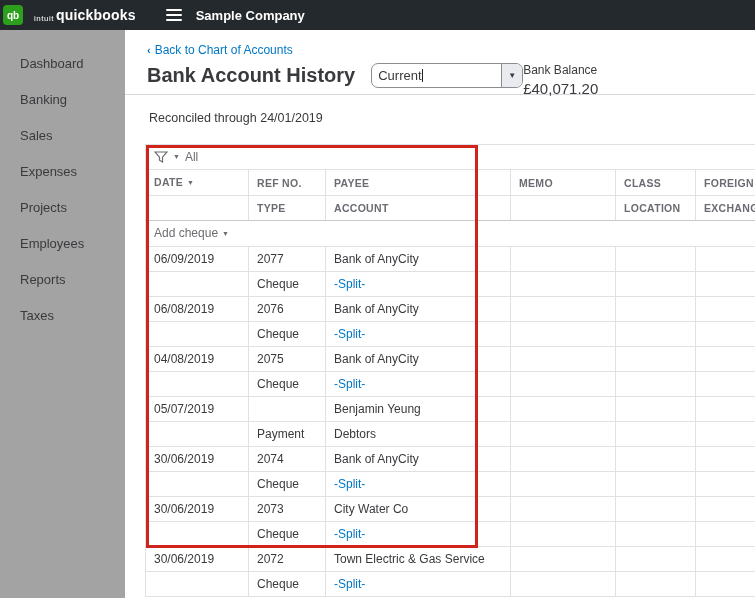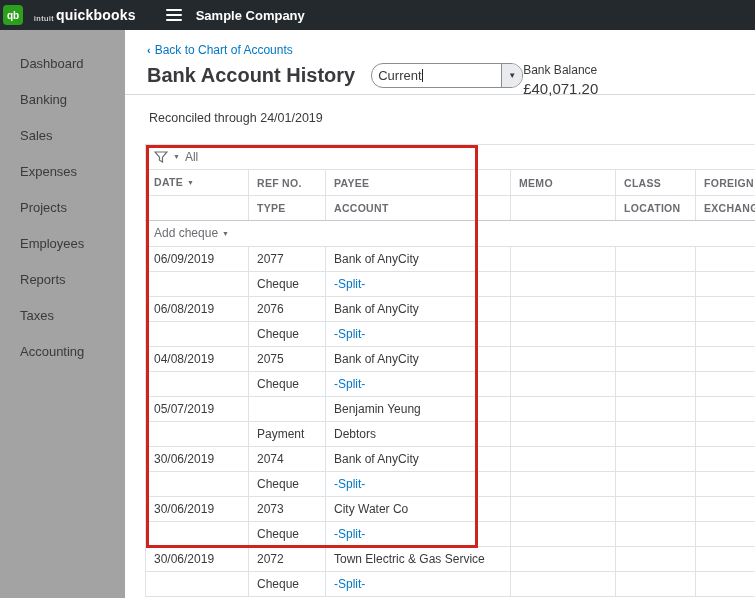--- a/index.html
+++ b/index.html
@@ -25,21 +25,21 @@
   .side-item { height:36px; line-height:36px; padding-left:20px; font-size:13px; color:#393a3d; cursor:pointer; }
   .content { flex:1; position:relative; overflow:hidden; }
 
   
   .content-top { height:65px; border-bottom:1px solid #d6d8db; padding:10px 0 0 22px; }
   .back-link { display:inline-flex; align-items:center; gap:4px; color:#0077c5; font-size:12px; text-decoration:none; cursor:pointer; }
   .back-chevron { font-size:11px; font-weight:bold; }
   .title-row { display:flex; align-items:flex-start; margin-top:4px; }
   .page-title { font-size:20px; font-weight:700; color:#393a3d; line-height:26px; }
   .combo { margin-left:16px; margin-top:1px; width:152px; height:25px; border:1px solid #8a8e93;
-           border-radius:12px; display:flex; background:#fff; overflow:hidden; cursor:text; }
+           border-radius:7px; display:flex; background:#fff; overflow:hidden; cursor:text; }
   .combo-value { flex:1; padding:0 6px; font-size:13px; color:#393a3d; line-height:23px; white-space:nowrap; }
   .text-cursor { display:inline-block; width:1px; height:13px; background:#222; vertical-align:-2px; }
   .combo-arrow { width:21px; border-left:1px solid #8a8e93; background:#e9ebee; display:flex;
                  align-items:center; justify-content:center; font-size:8px; color:#393a3d; cursor:pointer; }
   .balance { margin-top:1px; font-size:12px; color:#393a3d; }
   .balance-label { margin-bottom:3px; }
   .balance-value { font-size:15px; }
 
   .reconciled { padding:16px 0 0 24px; font-size:12.5px; color:#393a3d; }
 
@@ -87,21 +87,20 @@
 
     <nav class="sidebar">
       <div class="side-item">Dashboard</div>
       <div class="side-item">Banking</div>
       <div class="side-item">Sales</div>
       <div class="side-item">Expenses</div>
       <div class="side-item">Projects</div>
       <div class="side-item">Employees</div>
       <div class="side-item">Reports</div>
       <div class="side-item">Taxes</div>
-      <div class="side-item">Accounting</div>
     </nav>
 
     <section class="content">
 
       <div class="content-top">
         <a class="back-link">
           <span class="back-chevron">‹</span>
           <span>Back to Chart of Accounts</span>
         </a>
         <div class="title-row">

